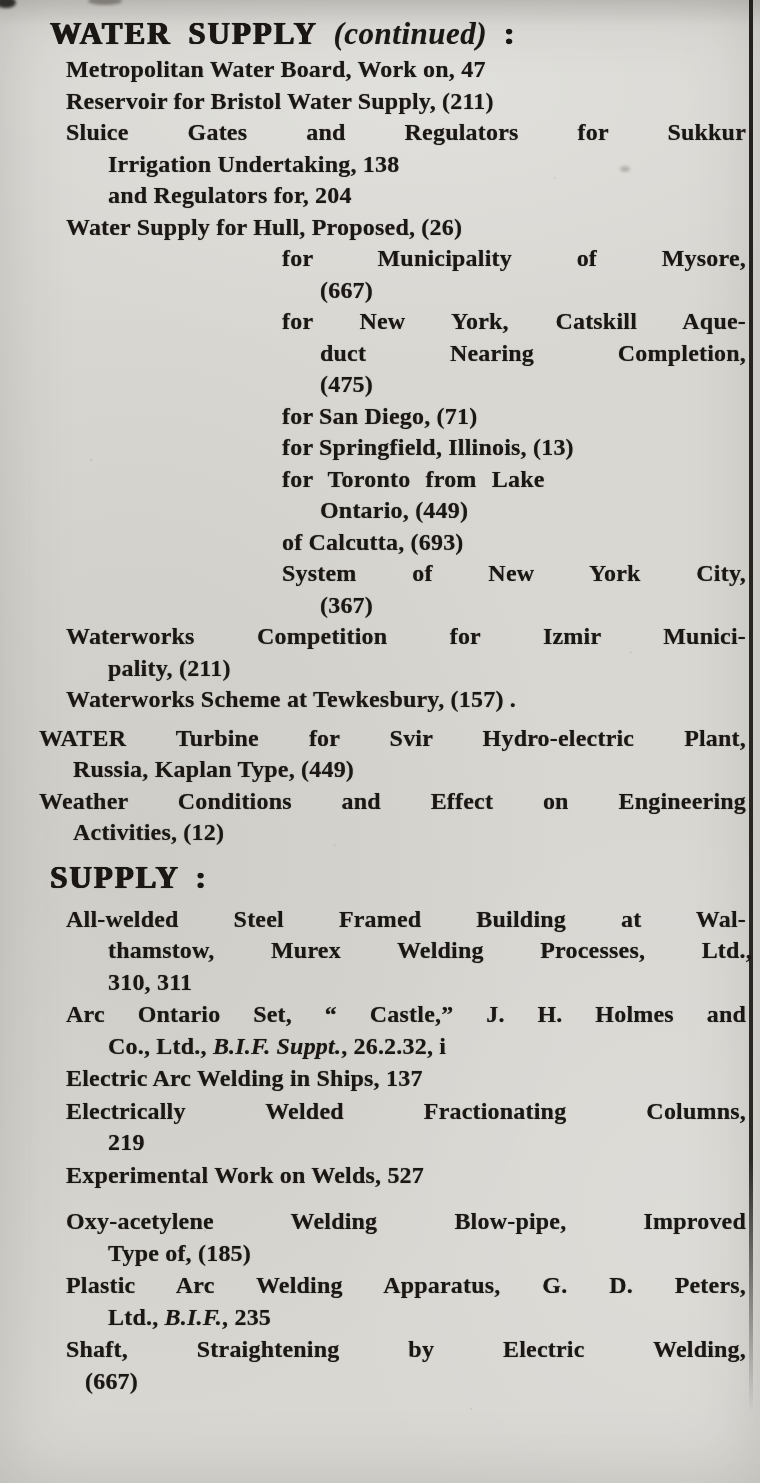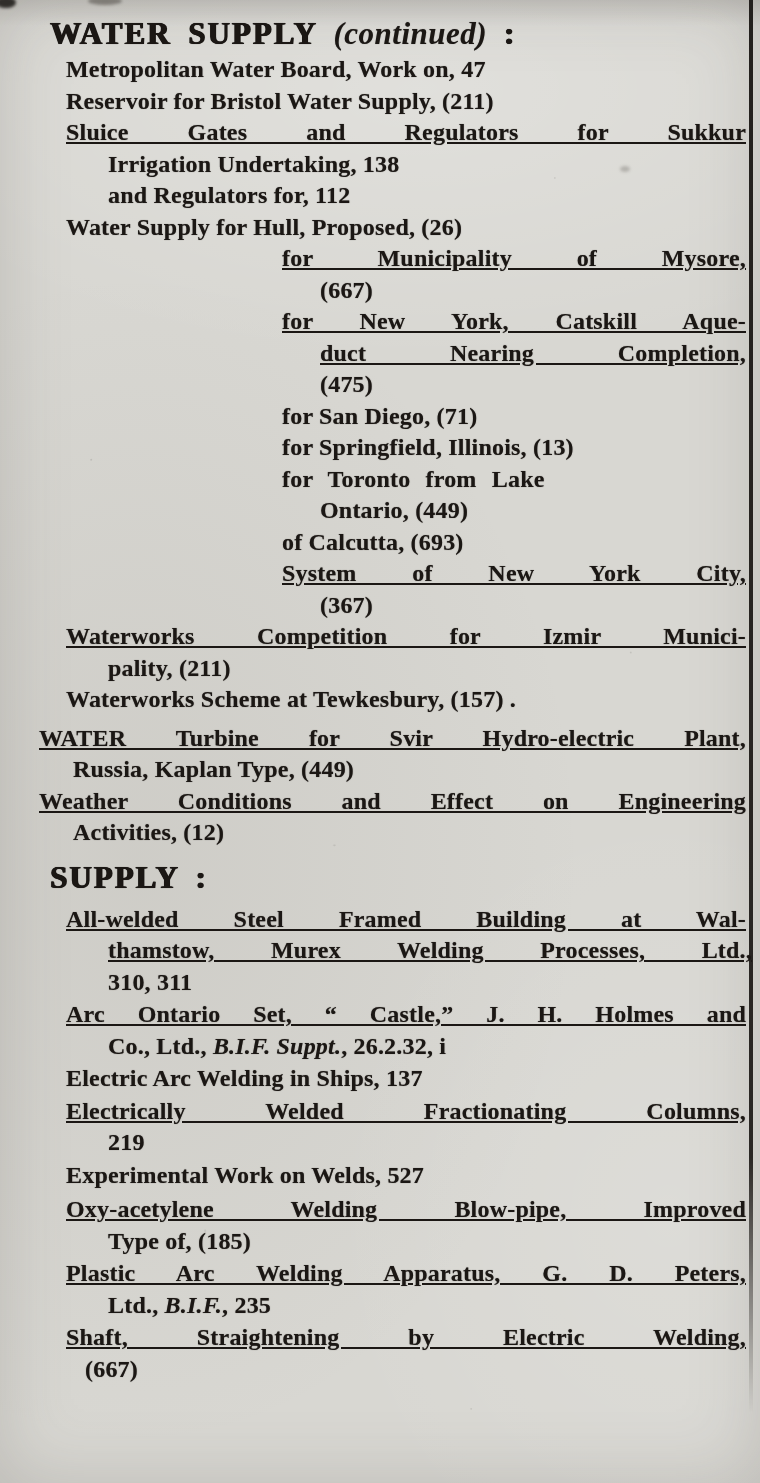--- a/index.html
+++ b/index.html
@@ -37,21 +37,21 @@
   #smudge-a{left:-4px;top:-3px;width:20px;height:11px;background:rgba(25,22,19,.85);}
   #smudge-b{left:88px;top:-3px;width:34px;height:8px;background:rgba(55,50,45,.45);}
   #smudge-c{left:620px;top:166px;width:10px;height:6px;background:rgba(60,55,50,.25);}
 
   #lines{position:absolute;inset:0;padding-top:14px;}
   .line{
     font-size:24px;line-height:31.5px;font-weight:700;
     letter-spacing:.2px;white-space:nowrap;
     text-shadow:0 0 1px rgba(26,22,18,.55);
   }
-  .line.j{white-space:normal;text-align:justify;text-align-last:justify;text-decoration:underline;}
+  .line.j{white-space:normal;text-align:justify;text-align-last:justify;}
   .seg.i{font-style:italic;font-weight:700;}
   
   .h {margin-left:50px;font-size:31px;line-height:40px;letter-spacing:2px;word-spacing:7px;
       text-shadow:.9px 0 0 currentColor,-.4px 0 0 currentColor,0 0 1px rgba(0,0,0,.5);}
   .h .seg.i{letter-spacing:.5px;word-spacing:2px;text-shadow:0 0 1px rgba(0,0,0,.4);}
   .e {margin-left:66px;}
   .c {margin-left:108px;}
   .c2{margin-left:85px;}
   .g1{margin-left:282px;}
   .g2{margin-left:320px;}
@@ -72,21 +72,21 @@
   <div id="rule"></div>
   <div id="smudge-a" class="smudge"></div>
   <div id="smudge-b" class="smudge"></div>
   <div id="smudge-c" class="smudge"></div>
   <div id="lines">
       <div class="line h"><span class="seg">WATER SUPPLY</span><span class="seg"> </span><span class="seg i">(continued)</span><span class="seg"> :</span></div>
       <div class="line e"><span class="seg">Metropolitan Water Board, Work on, 47</span></div>
       <div class="line e"><span class="seg">Reservoir for Bristol Water Supply, (211)</span></div>
       <div class="line e j"><span class="seg">Sluice Gates and Regulators for Sukkur</span></div>
       <div class="line c"><span class="seg">Irrigation Undertaking, 138</span></div>
-      <div class="line c"><span class="seg">and Regulators for, 112</span></div>
+      <div class="line c"><span class="seg">and Regulators for, 204</span></div>
       <div class="line e"><span class="seg">Water Supply for Hull, Proposed, (26)</span></div>
       <div class="line g1 j"><span class="seg">for Municipality of Mysore,</span></div>
       <div class="line g2"><span class="seg">(667)</span></div>
       <div class="line g1 j"><span class="seg">for New York, Catskill Aque-</span></div>
       <div class="line g2 j"><span class="seg">duct Nearing Completion,</span></div>
       <div class="line g2"><span class="seg">(475)</span></div>
       <div class="line g1"><span class="seg">for San Diego, (71)</span></div>
       <div class="line g1"><span class="seg">for Springfield, Illinois, (13)</span></div>
       <div class="line g1" style="word-spacing: 9px;"><span class="seg">for Toronto from Lake</span></div>
       <div class="line g2"><span class="seg">Ontario, (449)</span></div>
@@ -103,20 +103,20 @@
       <div class="line h" style="margin-top: 9px;"><span class="seg">SUPPLY :</span></div>
       <div class="line e j" style="margin-top: 6px;"><span class="seg">All-welded Steel Framed Building at Wal-</span></div>
       <div class="line c j"><span class="seg">thamstow, Murex Welding Processes, Ltd.,</span></div>
       <div class="line c"><span class="seg">310, 311</span></div>
       <div class="line e j" style="margin-top: 1px;"><span class="seg">Arc Ontario Set, “ Castle,” J. H. Holmes and</span></div>
       <div class="line c"><span class="seg">Co., Ltd., </span><span class="seg i">B.I.F. Suppt.</span><span class="seg">, 26.2.32, i</span></div>
       <div class="line e" style="margin-top: 1px;"><span class="seg">Electric Arc Welding in Ships, 137</span></div>
       <div class="line e j" style="margin-top: 1px;"><span class="seg">Electrically Welded Fractionating Columns,</span></div>
       <div class="line c"><span class="seg">219</span></div>
       <div class="line e" style="margin-top: 1px;"><span class="seg">Experimental Work on Welds, 527</span></div>
-      <div class="line e j" style="margin-top: 3px;"><span class="seg">Oxy-acetylene Welding Blow-pipe, Improved</span></div>
+      <div class="line e j" style="margin-top: 15px;"><span class="seg">Oxy-acetylene Welding Blow-pipe, Improved</span></div>
       <div class="line c"><span class="seg">Type of, (185)</span></div>
       <div class="line e j" style="margin-top: 1px;"><span class="seg">Plastic Arc Welding Apparatus, G. D. Peters,</span></div>
       <div class="line c"><span class="seg">Ltd., </span><span class="seg i">B.I.F.</span><span class="seg">, 235</span></div>
       <div class="line e j" style="margin-top: 1px;"><span class="seg">Shaft, Straightening by Electric Welding,</span></div>
       <div class="line c2"><span class="seg">(667)</span></div>
     </div>
 </div>
 
 </body></html>

